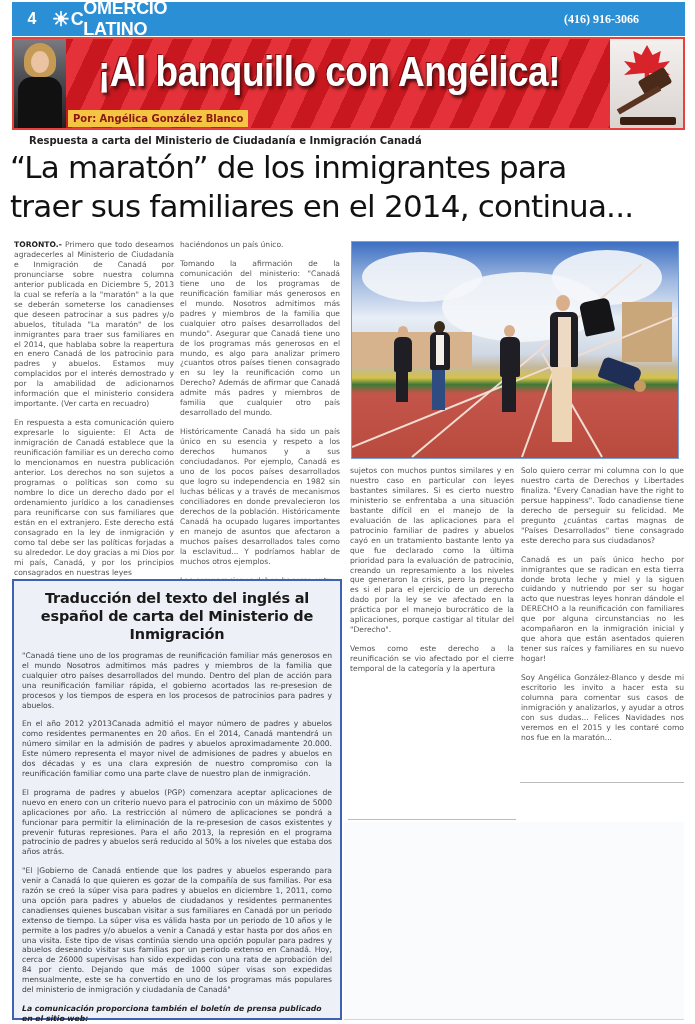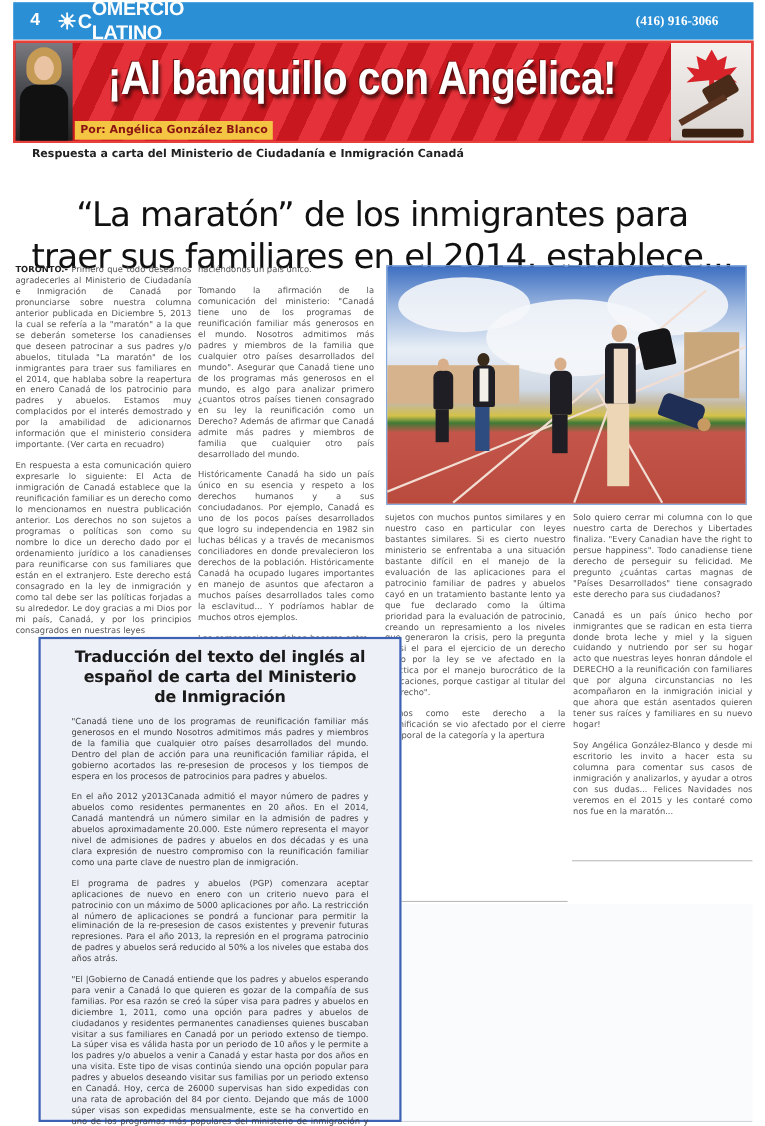--- a/index.html
+++ b/index.html
@@ -7,21 +7,21 @@
   body { font-family: "DejaVu Sans", sans-serif; color: #333; position: relative; }
 
   .topbar {
     position: absolute; left: 12px; top: 2px; width: 673px; height: 34px;
     background: #2b8fd6; color: #fff; display: flex; align-items: center;
   }
   .page-num { width: 40px; text-align: center; font: bold 16px "Liberation Sans", sans-serif; }
   .logo { display: flex; align-items: center; width: 170px; font: bold 18px "Liberation Sans", sans-serif; letter-spacing: -0.3px; }
   .logo-sun { font-size: 20px; margin-right: 1px; color:#fff; }
   .section { width: 185px; text-align: center; font: bold 18px "Liberation Serif", serif; letter-spacing: 0.5px; margin-left: 8px; }
-  .contact { flex: 1; text-align: right; padding-right: 32px; font: bold 11px "Liberation Serif", serif; line-height: 13px; }
+  .contact { flex: 1; text-align: right; padding-right: 46px; font: bold 11px "Liberation Serif", serif; line-height: 13px; }
   .contact .phone { font-size: 12px; }
 
   .banner {
     position: absolute; left: 12px; top: 37px; width: 673px; height: 93px;
     border: 2px solid #e8403a; background: #d8232a; overflow: hidden;
   }
   .banner-rays {
     position: absolute; inset: 0;
     background: repeating-linear-gradient(115deg, #c8171f 0 18px, #e5323a 18px 36px);
   }
@@ -46,22 +46,22 @@
     position: absolute; right: 0; top: 0; width: 73px; height: 89px;
     background: linear-gradient(180deg, #f4f0ee, #d9d4d0);
   }
   .gavel-box .leaf { position:absolute; left:14px; top:6px; width:46px; height:40px; background:#d8232a; clip-path: polygon(50% 0,62% 25%,80% 15%,75% 45%,100% 40%,85% 60%,100% 75%,55% 70%,55% 100%,45% 100%,45% 70%,0 75%,15% 60%,0 40%,25% 45%,20% 15%,38% 25%); }
   .gavel-box .head { position:absolute; left:30px; top:34px; width:30px; height:18px; background:#4a2a18; transform: rotate(-30deg); border-radius:3px; }
   .gavel-box .handle { position:absolute; left:5px; top:58px; width:48px; height:6px; background:#5a3420; transform: rotate(-30deg); }
   .gavel-box .base { position:absolute; left:10px; top:78px; width:56px; height:8px; background:#3a2010; border-radius:2px; }
 
   .kicker { position: absolute; left: 29px; top: 135px; font: bold 10px "DejaVu Sans", sans-serif; color: #222; }
   .headline {
-    position: absolute; left: 10px; top: 148px; width: 675px; text-align: center;
-    font: 31px "DejaVu Sans", sans-serif; color: #111; line-height: 39px; letter-spacing: -0.8px; margin-top: 28px;
+    position: absolute; left: 10px; top: 148px; width: 675px; text-align: left;
+    font: 31px "DejaVu Sans", sans-serif; color: #111; line-height: 39px; letter-spacing: -0.8px;
   }
 
   .col { position: absolute; font: 7.6px "DejaVu Sans", sans-serif; color: #555; line-height: 9.95px; text-align: justify; }
   .col p { margin-bottom: 9px; }
   .col .dateline { font-weight: bold; color: #222; }
   .col1 { left: 14px; top: 240px; width: 160px; }
   .col2 { left: 180px; top: 240px; width: 160px; }
   .col3 { left: 350px; top: 466px; width: 164px; }
   .col4 { left: 521px; top: 466px; width: 163px; }
 
@@ -75,21 +75,21 @@
   .photo .lane { position:absolute; bottom:0; height:2px; background:#f2ddd2; transform-origin:left; }
   .photo .person { position:absolute; background:#1e1e24; border-radius: 6px 6px 2px 2px; }
   .photo .head { position:absolute; background:#d9ae8a; border-radius:50%; }
   .photo .shirt { position:absolute; background:#f4efe8; }
   .photo .legs { position:absolute; background:#1d2a44; }
 
   .sep-line { position:absolute; height:1px; background:#bbb; }
 
   .sidebar-box {
     position: absolute; left: 12px; top: 579px; width: 330px; height: 441px;
-    border: 2px solid #3d62b4; background: #eef0f7; padding: 8px 28px; margin-left: 23px;
+    border: 2px solid #3d62b4; background: #eef0f7; padding: 8px 8px;
   }
   .sidebar-title {
     font: bold 14.5px "DejaVu Sans", sans-serif; color: #1a1a1a; text-align: center; line-height: 18px;
     margin-bottom: 8px; letter-spacing: -0.2px;
   }
   .sidebar-body p { font: 7.6px "DejaVu Sans", sans-serif; color: #444; line-height: 9.9px; text-align: justify; margin-bottom: 9px; }
   .sidebar-foot { font: bold italic 7.7px "DejaVu Sans", sans-serif; color: #222; line-height: 10px; }
 
   .blank-area { position:absolute; left:344px; top:822px; width:340px; height:198px; background:#fafbfd; border-bottom:1px solid #d0d5de; }
 </style>
@@ -121,21 +121,21 @@
     <div class="leaf"></div>
     <div class="head"></div>
     <div class="handle"></div>
     <div class="base"></div>
   </div>
 </div>
 
 <div class="kicker">Respuesta a carta del Ministerio de Ciudadanía e Inmigración Canadá</div>
 <div class="headline">
   <div>“La maratón” de los inmigrantes para</div>
-  <div>traer sus familiares en el 2014, establece...</div>
+  <div>traer sus familiares en el 2014, continua...</div>
 </div>
 
 <div class="col col1">
   <p><span class="dateline">TORONTO.-</span><span> Primero que todo deseamos agradecerles al Ministerio de Ciudadanía e Inmigración de Canadá por pronunciarse sobre nuestra columna anterior publicada en Diciembre 5, 2013 la cual se refería a la "maratón" a la que se deberán someterse los canadienses que deseen patrocinar a sus padres y/o abuelos, titulada "La maratón" de los inmigrantes para traer sus familiares en el 2014, que hablaba sobre la reapertura en enero Canadá de los patrocinio para padres y abuelos. Estamos muy complacidos por el interés demostrado y por la amabilidad de adicionarnos información que el ministerio considera importante. (Ver carta en recuadro)</span></p>
   <p>En respuesta a esta comunicación quiero expresarle lo siguiente: El Acta de inmigración de Canadá establece que la reunificación familiar es un derecho como lo mencionamos en nuestra publicación anterior. Los derechos no son sujetos a programas o políticas son como su nombre lo dice un derecho dado por el ordenamiento jurídico a los canadienses para reunificarse con sus familiares que están en el extranjero. Este derecho está consagrado en la ley de inmigración y como tal debe ser las políticas forjadas a su alrededor. Le doy gracias a mi Dios por mi país, Canadá, y por los principios consagrados en nuestras leyes</p>
 </div>
 
 <div class="col col2">
   <p>haciéndonos un país único.</p>
   <p>Tomando la afirmación de la comunicación del ministerio: "Canadá tiene uno de los programas de reunificación familiar más generosos en el mundo. Nosotros admitimos más padres y miembros de la familia que cualquier otro países desarrollados del mundo". Asegurar que Canadá tiene uno de los programas más generosos en el mundo, es algo para analizar primero ¿cuantos otros países tienen consagrado en su ley la reunificación como un Derecho? Además de afirmar que Canadá admite más padres y miembros de familia que cualquier otro país desarrollado del mundo.</p>

